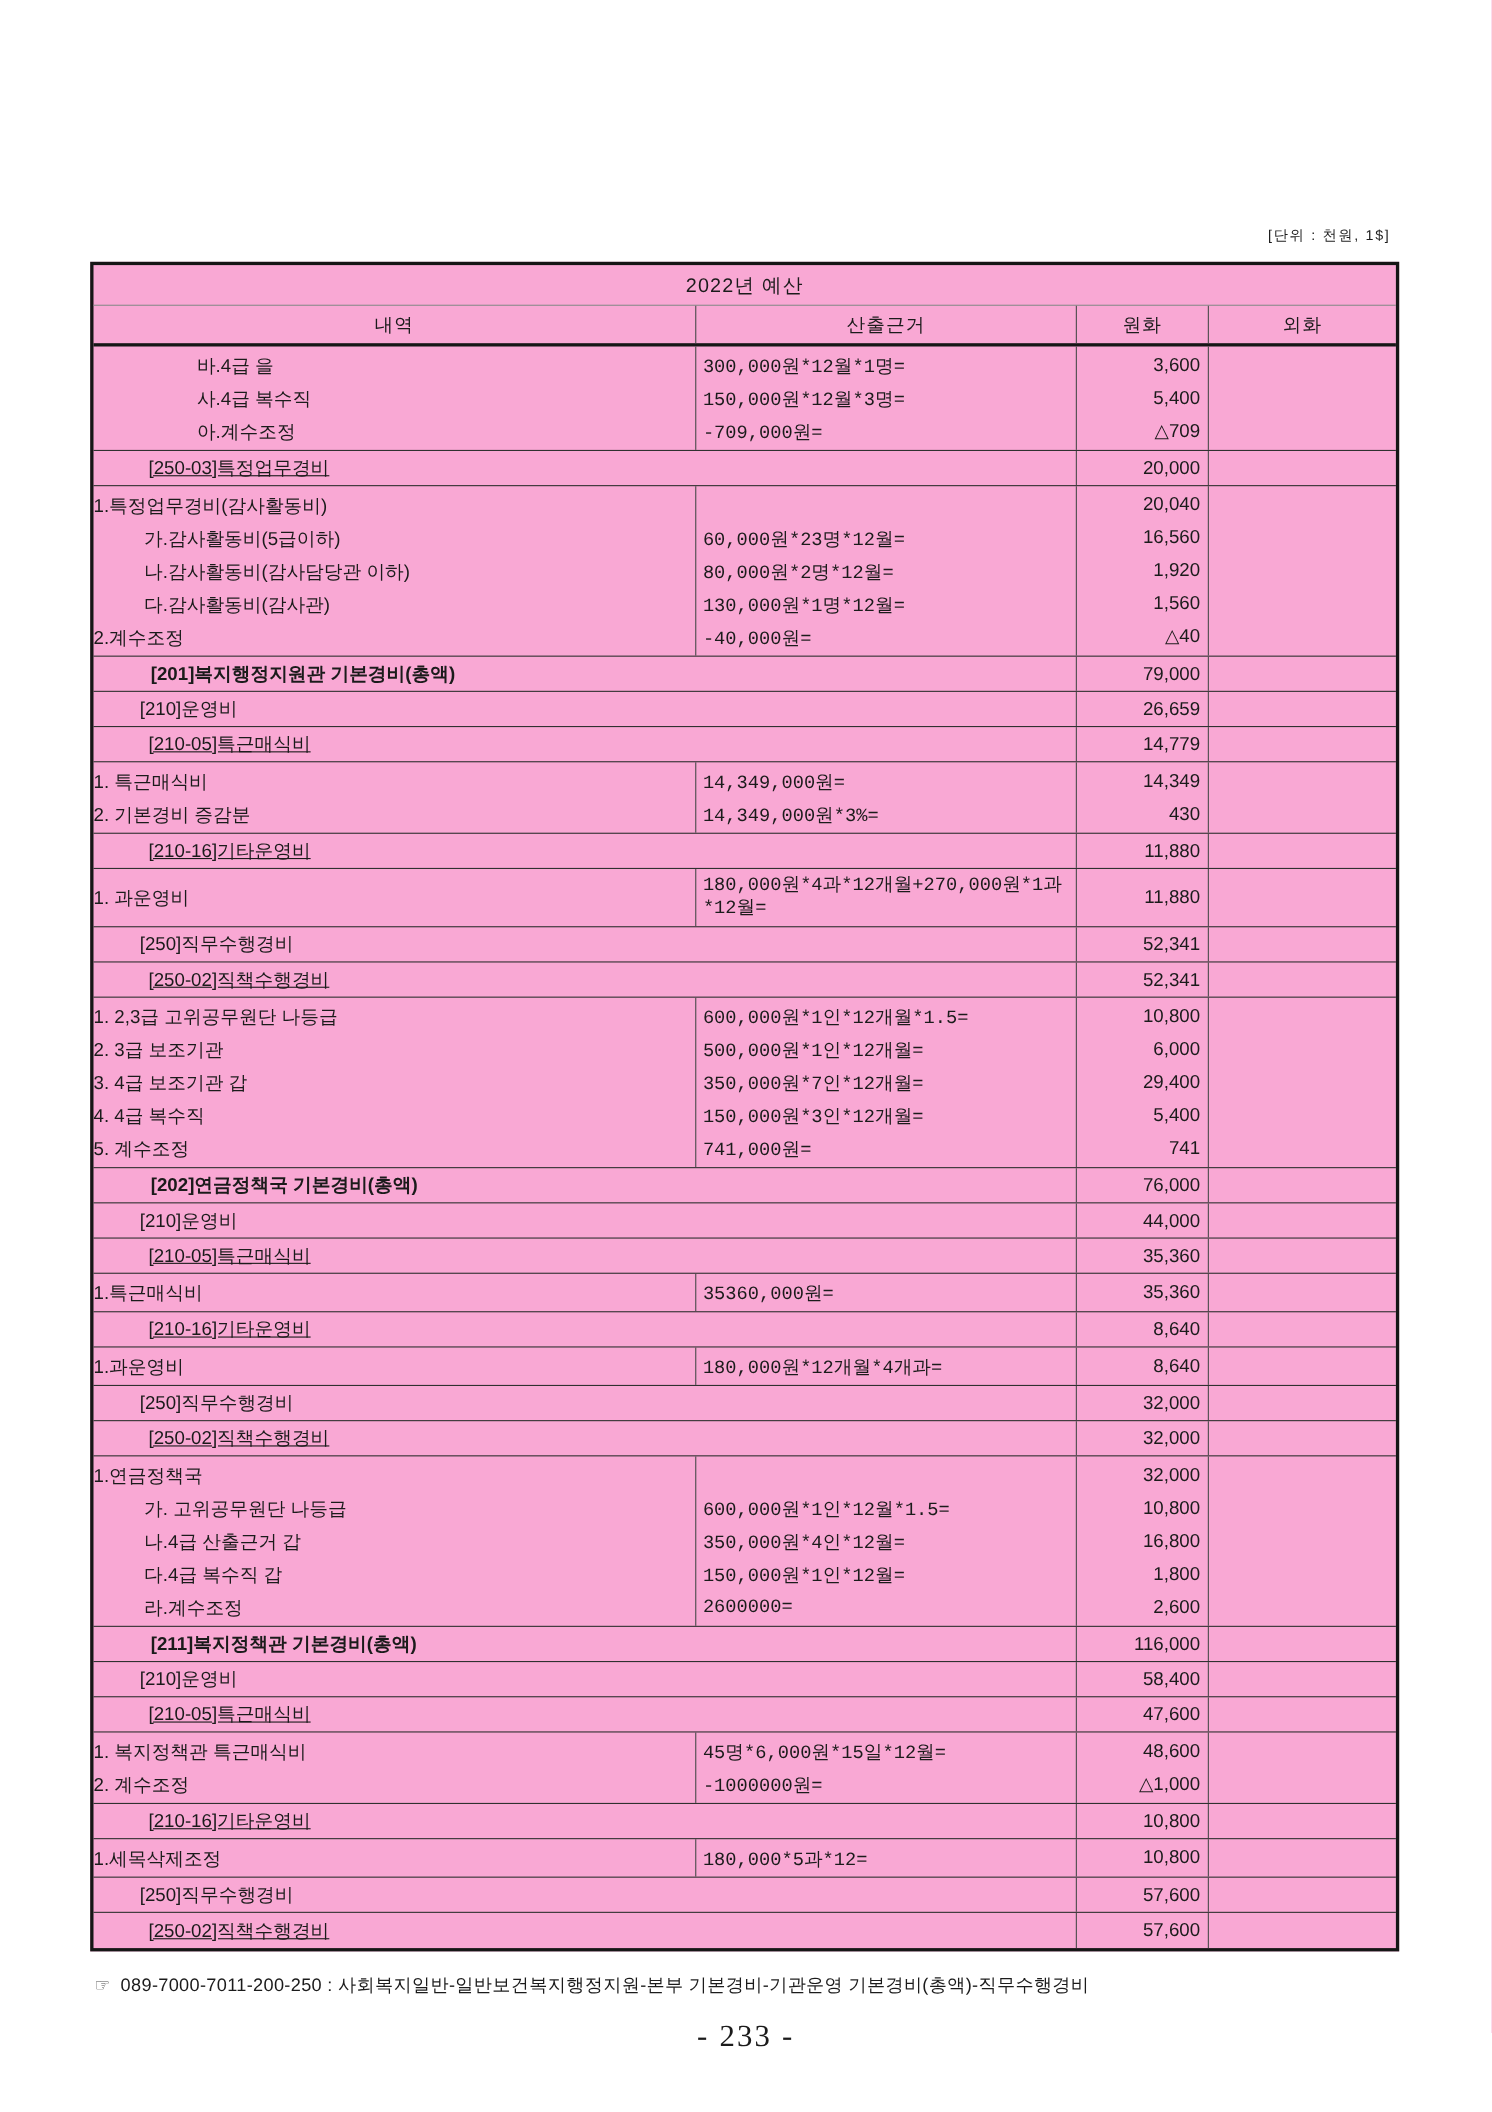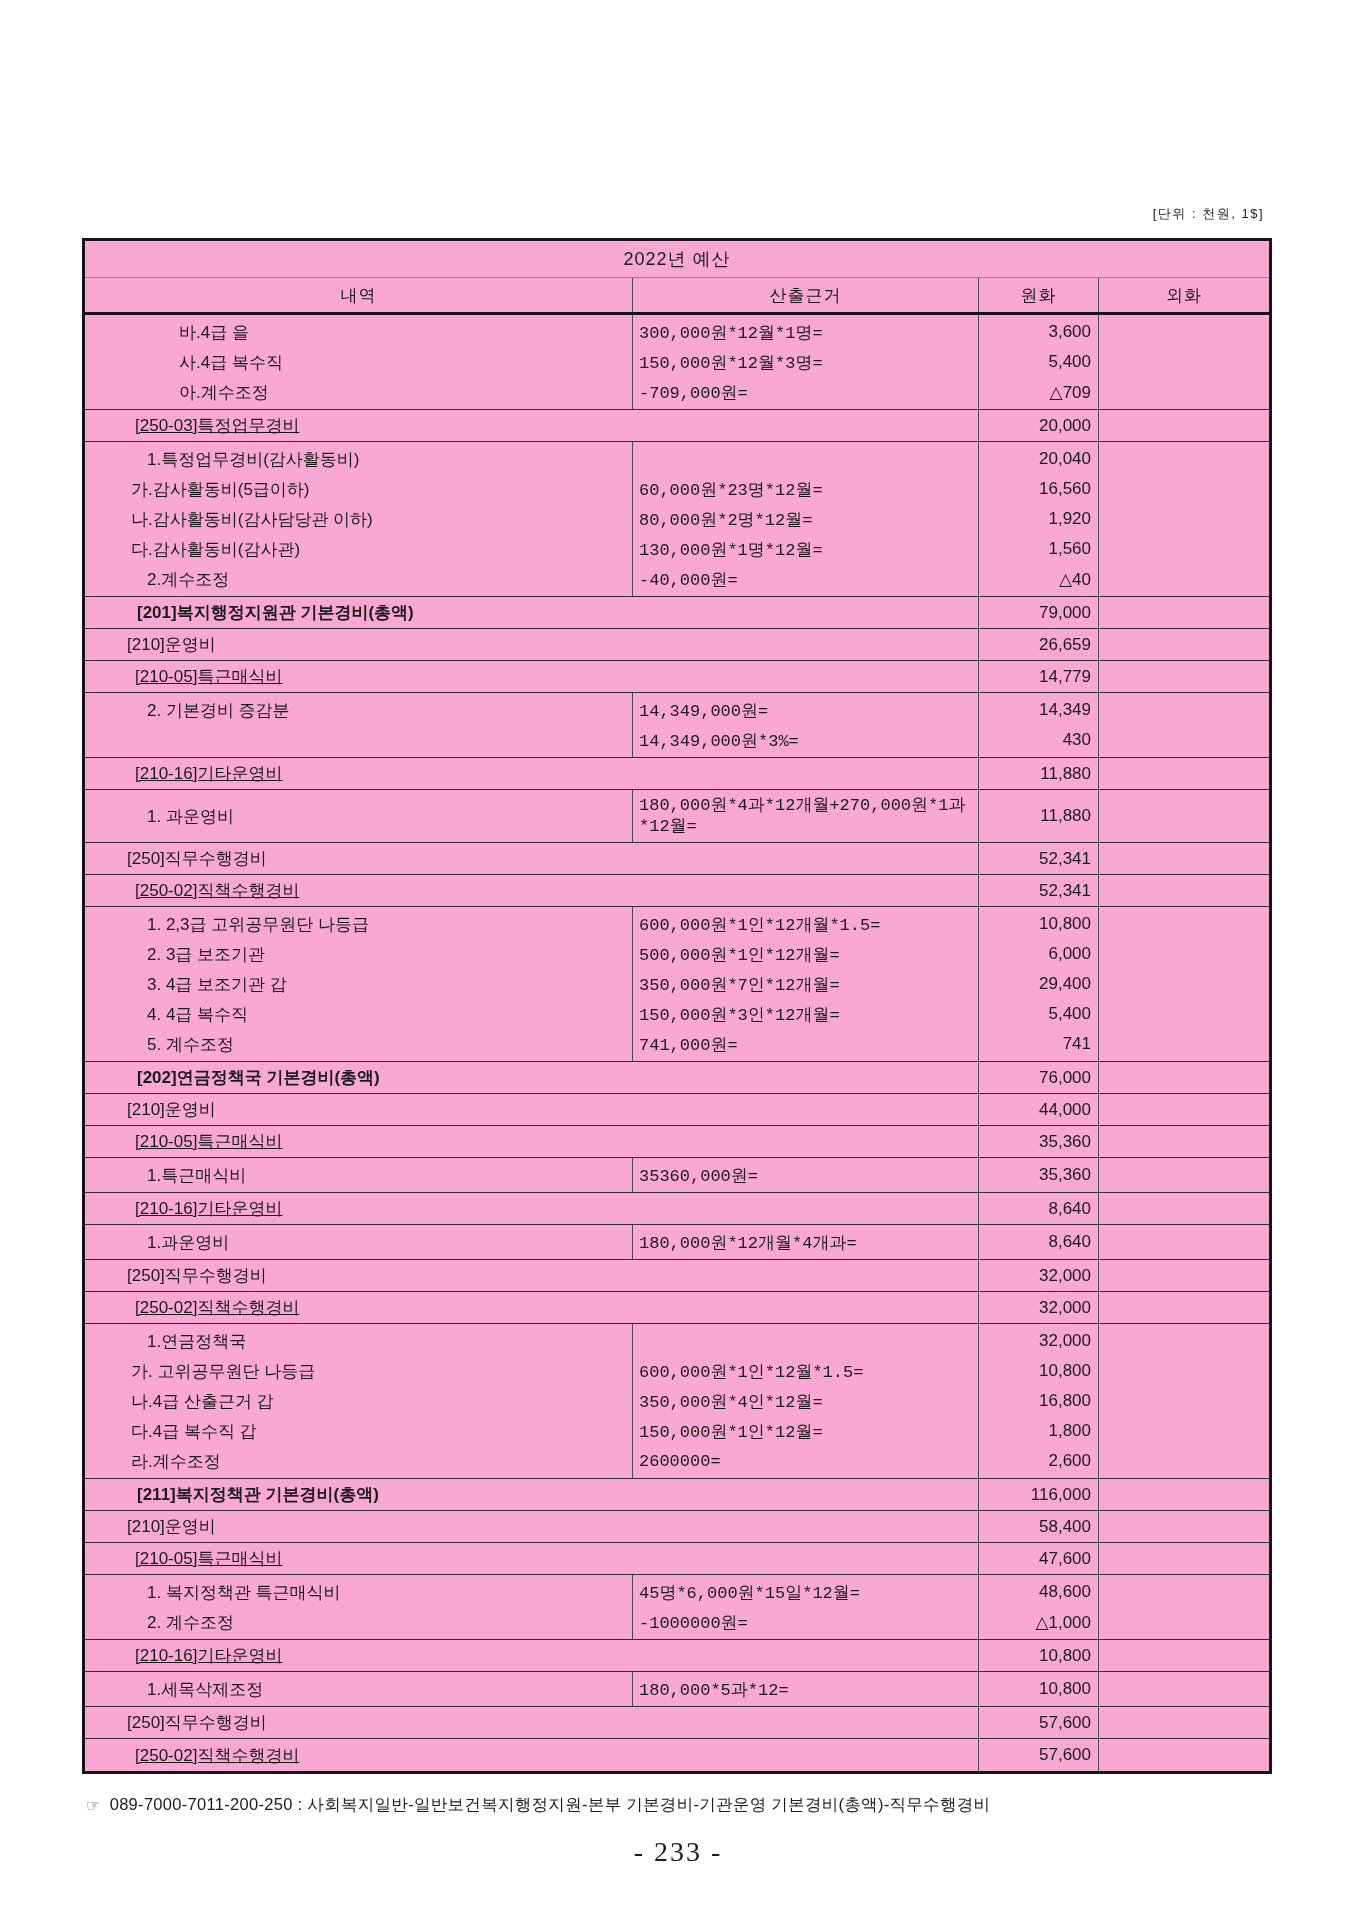--- a/index.html
+++ b/index.html
@@ -50,21 +50,21 @@
     box-sizing:border-box;
   }
   .g-basis .gline{padding-left:6px;font-family:Liberation Mono, monospace;}
   .g-krw .gline{justify-content:flex-end;padding-right:7px;}
   .tall .gline{height:48px;}
   .tall .g-basis .gline{white-space:normal;line-height:21px;padding-right:4px;}
 
   .ind-1{padding-left:52px;font-weight:bold;}
   .ind-2{padding-left:42px;}
   .ind-3{padding-left:50px;text-decoration:underline;}
-  .ind-4{padding-left:62px;}
+  .ind-4{}
   .ind-5{padding-left:46px;}
   .ind-6{padding-left:94px;}
 
   .footnote{
     position:absolute;left:86px;top:1794px;display:flex;align-items:center;gap:9px;
     font-size:16.5px;letter-spacing:0.3px;white-space:nowrap;
   }
   .fn-icon{font-size:16px;color:#4f4f4f;}
   .page-number{
     position:absolute;top:1836px;left:0;width:100%;text-align:center;
@@ -154,20 +154,21 @@
           <div class="cell c-krw">26,659</div>
           <div class="cell c-fx"></div>
         </div>
         <div class="row section-row">
           <div class="cell c-merged ind-3">[210-05]특근매식비</div>
           <div class="cell c-krw">14,779</div>
           <div class="cell c-fx"></div>
         </div>
         <div class="row group-row">
           <div class="g-col g-item">
+            <div class="gline ind-4">1. 특근매식비</div>
             <div class="gline ind-4">2. 기본경비 증감분</div>
           </div>
           <div class="g-col g-basis">
             <div class="gline">14,349,000원=</div>
             <div class="gline">14,349,000원*3%=</div>
           </div>
           <div class="g-col g-krw">
             <div class="gline">14,349</div>
             <div class="gline">430</div>
           </div>

